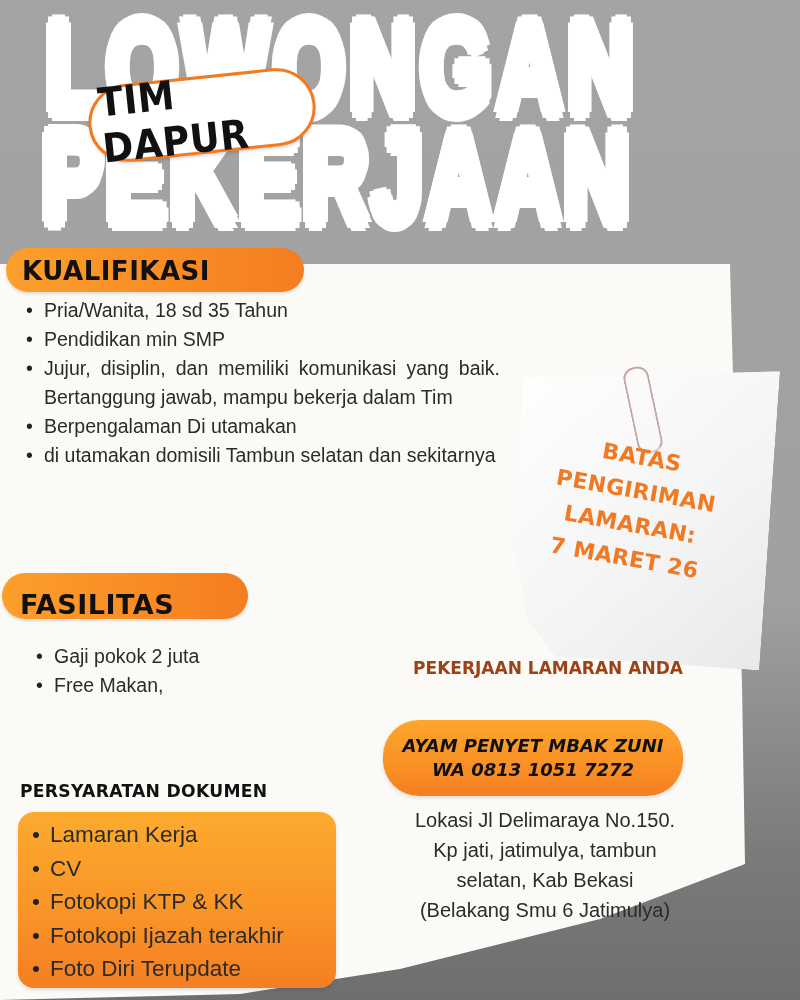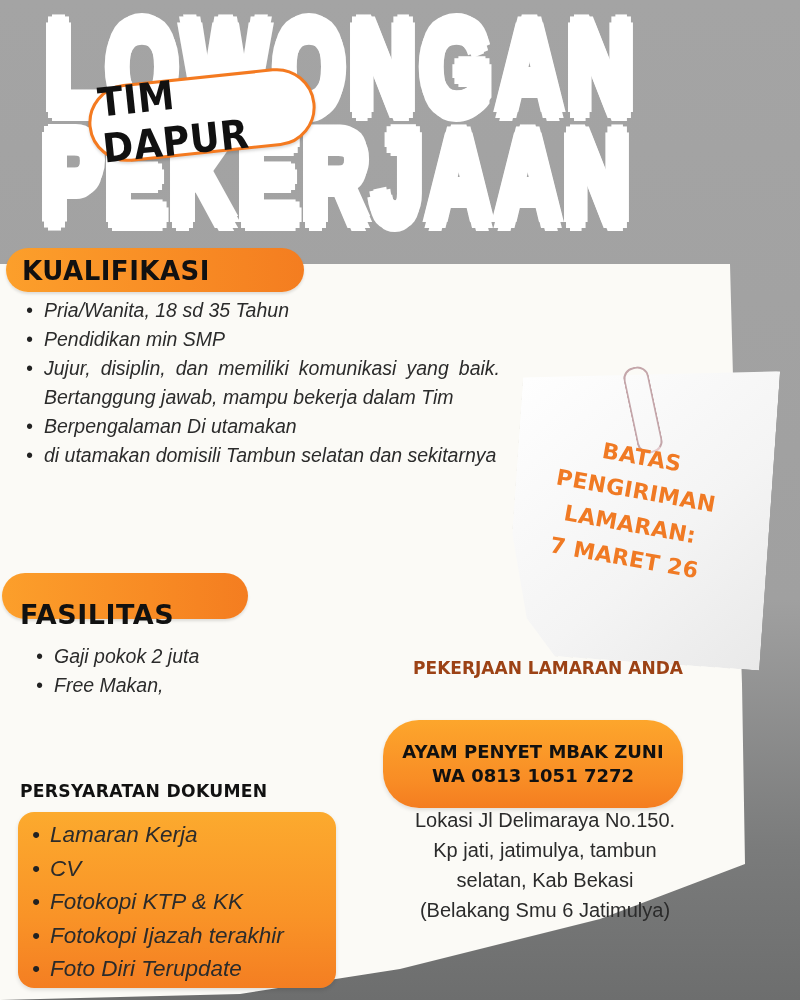--- a/index.html
+++ b/index.html
@@ -55,24 +55,24 @@
     background:linear-gradient(90deg,#fc9f2b 0%, #f88b24 60%, #f47d20 100%);
     box-shadow:0 2px 3px rgba(0,0,0,.12);
   }
   .sec-pill span {
     position:absolute; left:16px; top:6px; font-weight:900; color:#111;
     font-family:"DejaVu Sans", sans-serif; letter-spacing:0.5px;
   }
   .kual { left:6px; top:240px; width:298px; height:44px;margin-top:8px; }
   .kual span { font-size:26px; top:8px; }
   .fas { left:2px; top:573px; width:246px; height:46px; }
-  .fas span { font-size:27px; top:26px; left:18px; }
+  .fas span { font-size:27px; top:16px; left:18px; }
   
   ul.list { position:absolute; margin:0; padding:0; list-style:none; color:#2b2b2b; }
-  ul.list li { position:relative; padding-left:20px;font-style:italic; }
+  ul.list li { position:relative; padding-left:20px; }
   ul.list li::before { content:"•"; position:absolute; left:2px; top:0; color:#222; }
   .kual-list { left:24px; top:296px; width:476px; font-size:19.5px; line-height:29px; }
   .kual-list li { text-align:justify; }
   .fas-list { left:34px; top:642px; font-size:19.5px; line-height:28.5px; }
   .doc-title { position:absolute; left:20px; top:781px; font-weight:900; font-size:17.5px; color:#111; letter-spacing:0.3px; font-family:"DejaVu Sans", sans-serif; transform:scaleX(.98); transform-origin:left; }
   .doc-box {
     position:absolute; left:18px; top:812px; width:318px; height:176px;
     border-radius:16px;
     background:linear-gradient(180deg,#fcaa2e 0%, #f99327 60%, #f47e22 100%);
     box-shadow:0 2px 4px rgba(0,0,0,.12);
@@ -99,25 +99,25 @@
     transform:rotate(-12deg);
     border-bottom-color:#e3c9cd;
   }
   
   .send-title {
     position:absolute; left:398px; top:658px; width:300px; text-align:center;
     color:#9c4215; font-weight:900; font-size:17px; line-height:21px;
     font-family:"DejaVu Sans", sans-serif;
   }
   .contact-pill {
-    position:absolute; left:383px; top:720px; width:300px; height:88px;
+    position:absolute; left:383px; top:720px; width:300px; height:76px;
     border-radius:36px;
     background:linear-gradient(180deg,#fda62c 0%, #f88c25 70%, #f47d20 100%);
     box-shadow:0 2px 4px rgba(0,0,0,.12);
-    display:flex; flex-direction:column; justify-content:center; align-items:center;
+    display:flex; flex-direction:column; justify-content:center; align-items:center;font-style:italic;
   }
   .contact-pill span {
     font-weight:900; color:#111; font-size:18px; line-height:24px;
     font-family:"DejaVu Sans", sans-serif; white-space:nowrap;
   }
   .address {
     position:absolute; left:380px; top:805px; width:330px; text-align:center;
     font-size:20px; line-height:30px; color:#2b2b2b;
   }
   .address div { white-space:nowrap; }

